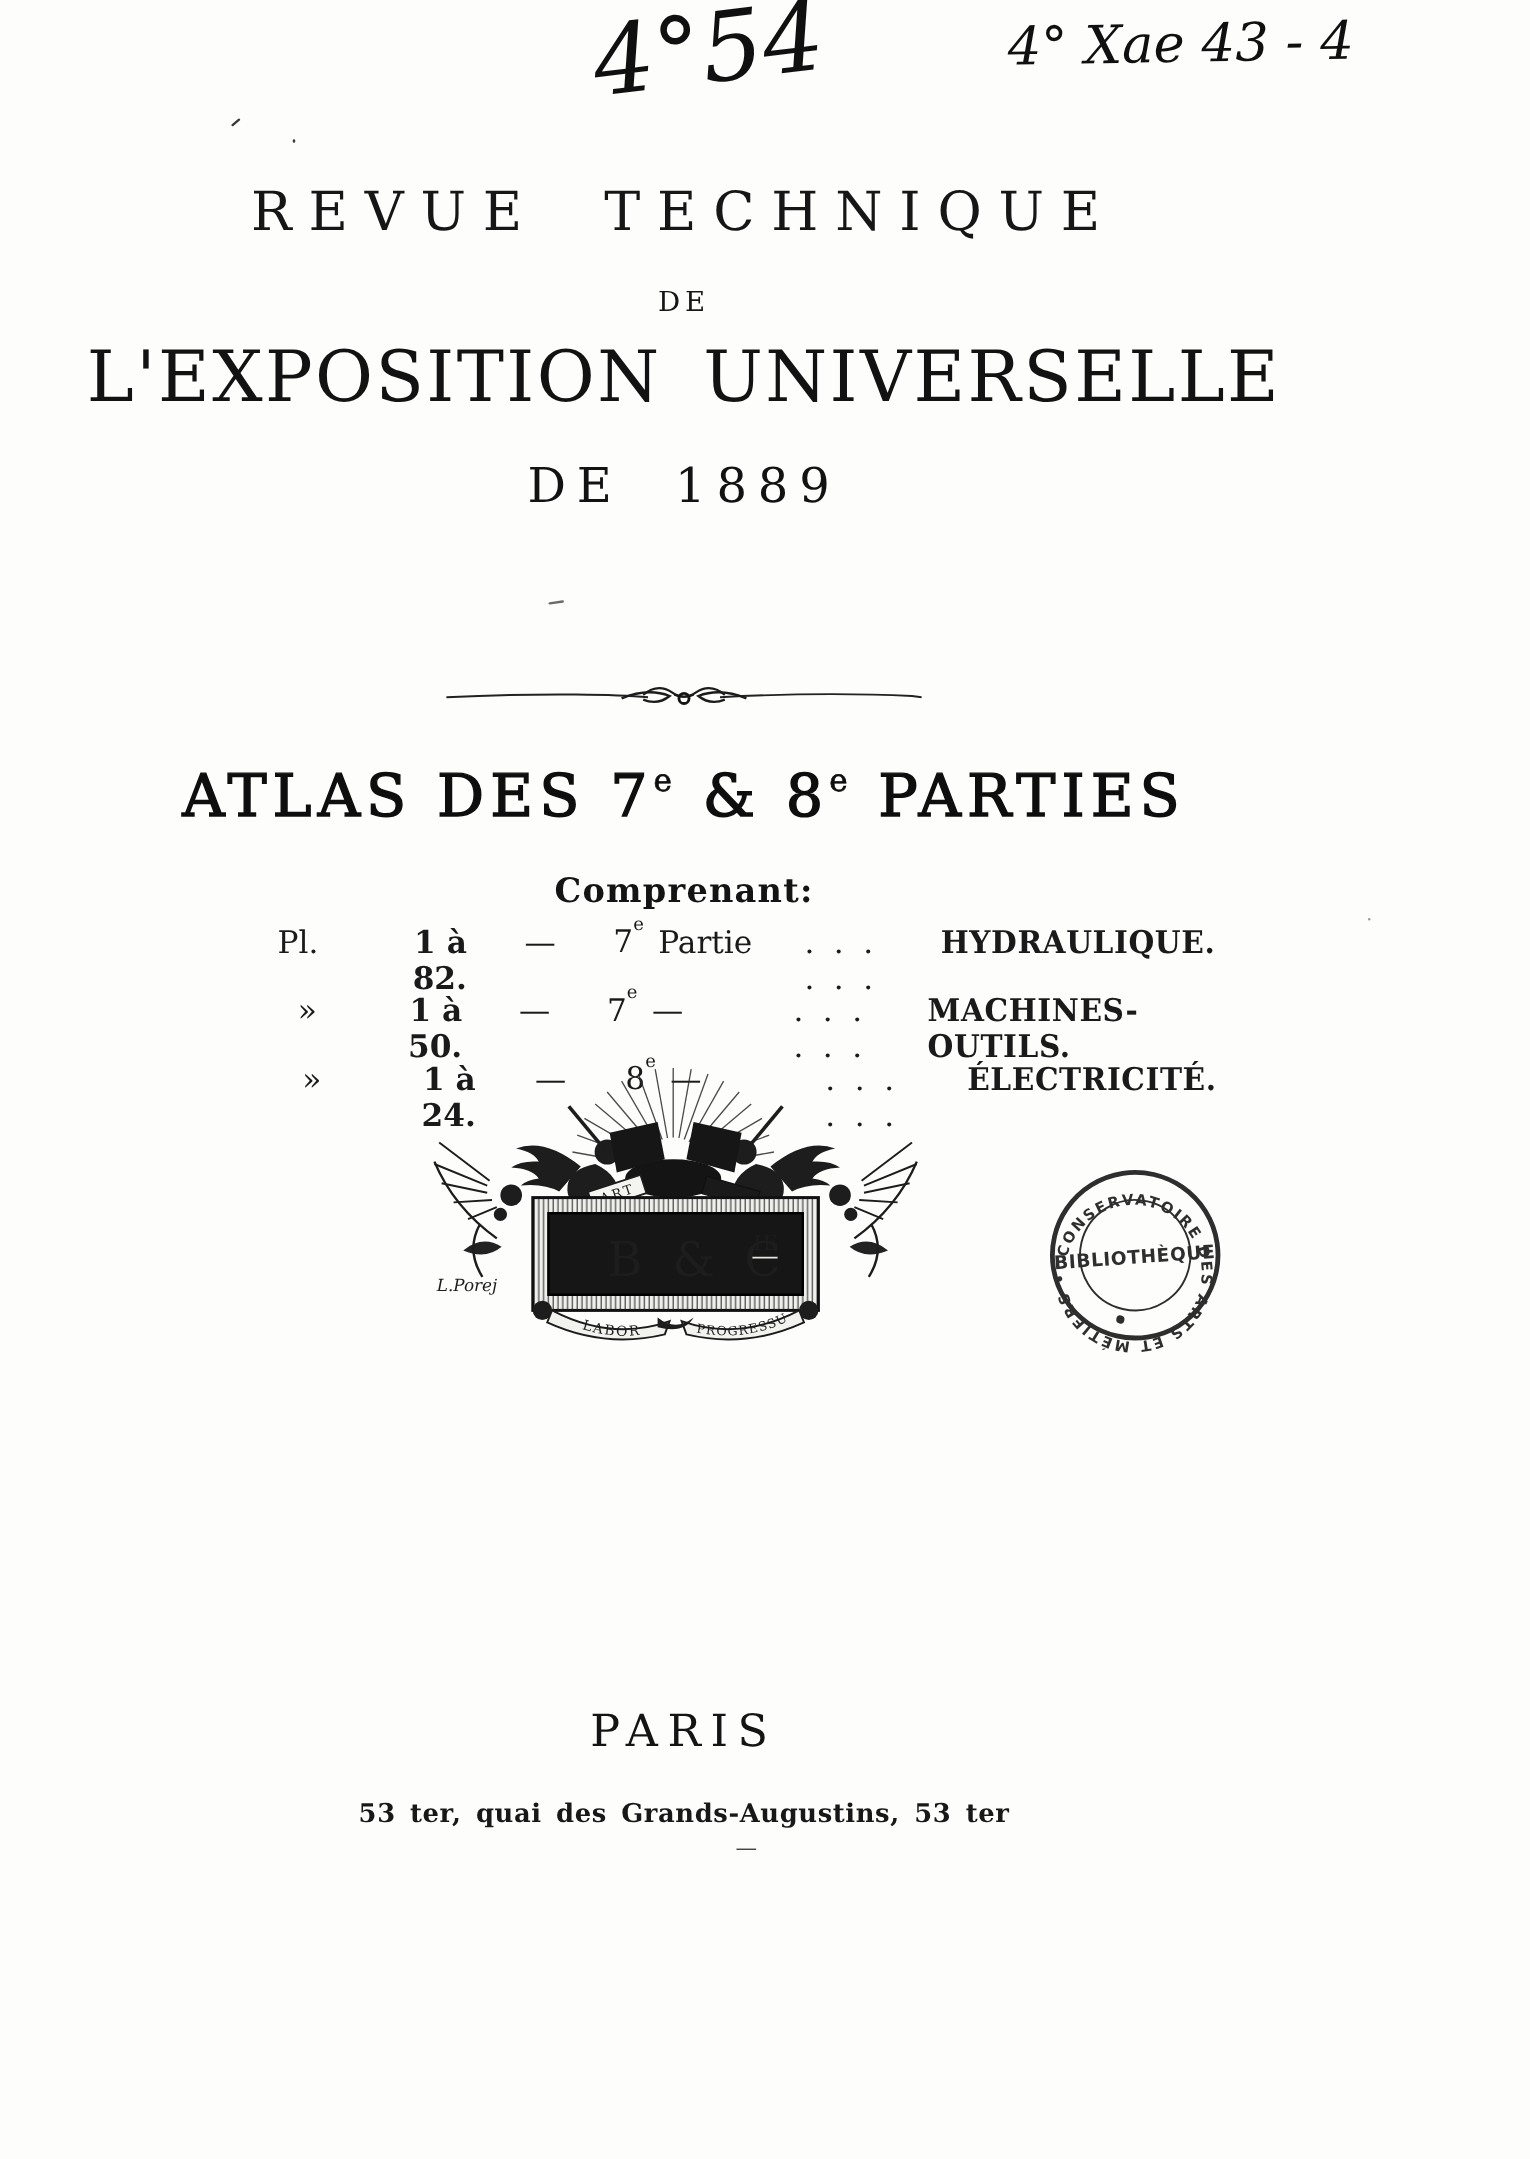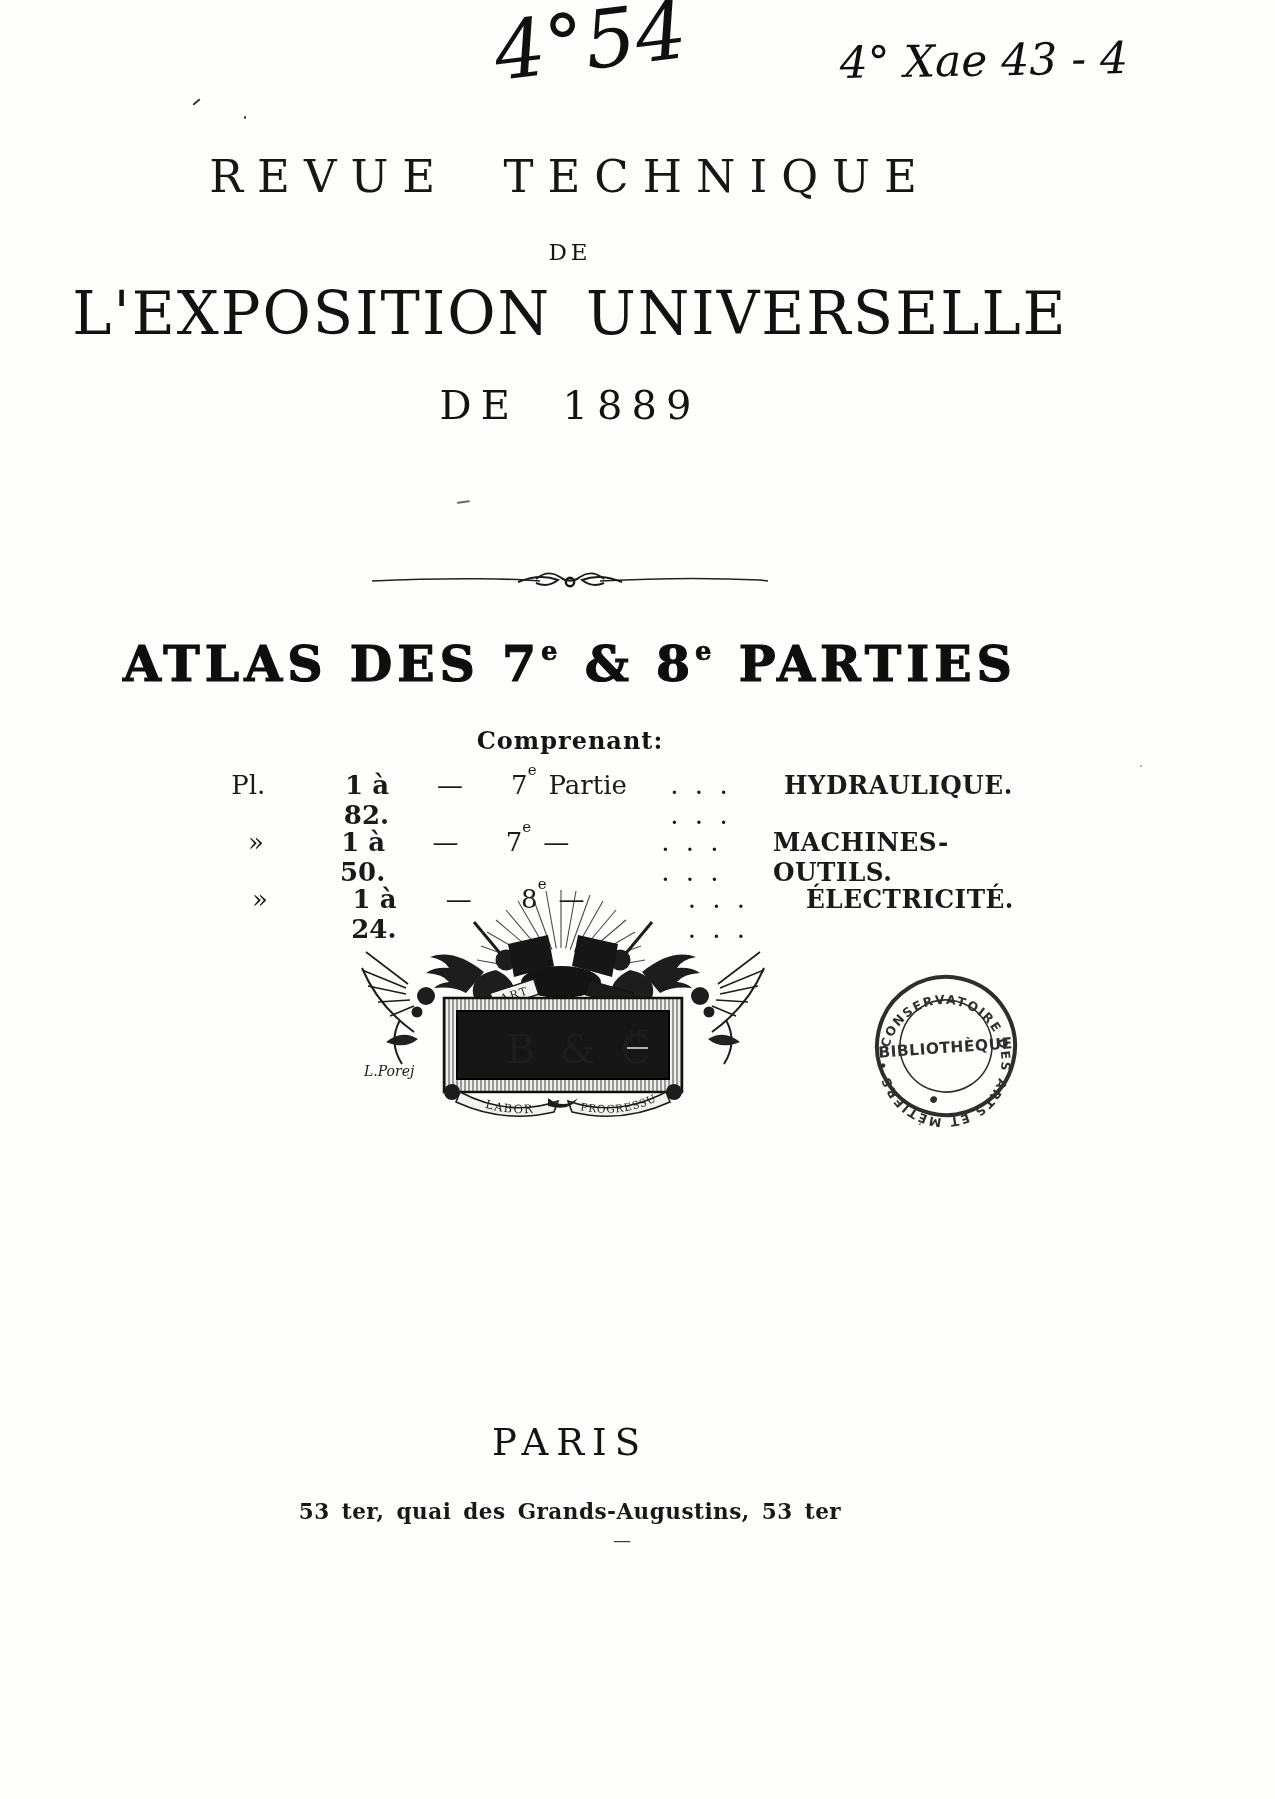--- a/index.html
+++ b/index.html
@@ -10,24 +10,24 @@
   }
   .center-col{position:absolute;left:0;top:0;width:1140px;height:100%;}
   .ctr{position:absolute;left:0;width:100%;text-align:center;white-space:nowrap;}
 
   
   .t1{top:150px;font-size:45px;letter-spacing:14px;word-spacing:26px;color:#161616;}
   .t2{top:239px;font-size:23px;letter-spacing:4px;color:#161616;}
   .t3{top:279px;font-size:59px;letter-spacing:2px;word-spacing:14px;color:#121212;}
   .t4{top:382px;font-size:40px;letter-spacing:9px;word-spacing:22px;color:#121212;}
 
-  .atlas{top:635px;font-size:49px;font-weight:bold;letter-spacing:5px;color:#0e0e0e;
+  .atlas{top:635px;font-size:49px;font-weight:normal;letter-spacing:5px;color:#0e0e0e;
          -webkit-text-stroke:1.2px #0e0e0e;}
   .atlas sup{font-size:26px;-webkit-text-stroke:.6px #0e0e0e;position:relative;top:-4px;}
-  .comprenant{top:726px;font-size:24px;font-weight:bold;letter-spacing:1px;color:#141414;}
+  .comprenant{top:726px;font-size:28px;font-weight:bold;letter-spacing:1px;color:#141414;}
 
   
   .rows{position:absolute;left:225px;top:770px;width:800px;font-size:26px;color:#1a1a1a;}
   .row{display:flex;align-items:baseline;height:57px;gap:40px;}
   .c-prefix{width:48px;text-align:right;padding-right:4px;}
   .c-range{width:95px;text-align:right;font-weight:bold;}
   .c-dash{width:50px;text-align:center;}
   .c-part{width:142px;}
   .c-part sup{font-size:15px;position:relative;top:-9px;}
   .c-part .tail{margin-left:12px;margin-top:39px;}
@@ -63,21 +63,21 @@
 </head>
 <body>
 
 <div class="page">
 
   <div class="hw" style="left:468px;top:-8px;width:400px;height:120px;">
     <svg width="400" height="120" viewBox="0 0 400 120">
       <text x="30" y="88" font-size="80" transform="rotate(-7 30 88)">4°54</text>
     </svg>
   </div>
-  <div class="hw" style="left:828px;top:2px;width:430px;height:95px;margin-top:24px;">
+  <div class="hw" style="left:828px;top:2px;width:430px;height:95px;">
     <svg width="430" height="95" viewBox="0 0 430 95">
       <text x="12" y="52" font-size="44" transform="rotate(-1 12 52)">4° Xae 43 - 4</text>
     </svg>
   </div>
 
   <div class="speck" style="left:192px;top:101px;width:9px;height:2px;transform:rotate(-40deg);"></div>
   <div class="speck" style="left:244px;top:116px;width:2px;height:3px;"></div>
   <div class="speck" style="left:457px;top:501px;width:13px;height:2px;transform:rotate(-8deg);opacity:.75;"></div>
   <div class="speck" style="left:1140px;top:765px;width:2px;height:2px;opacity:.5;"></div>
 

